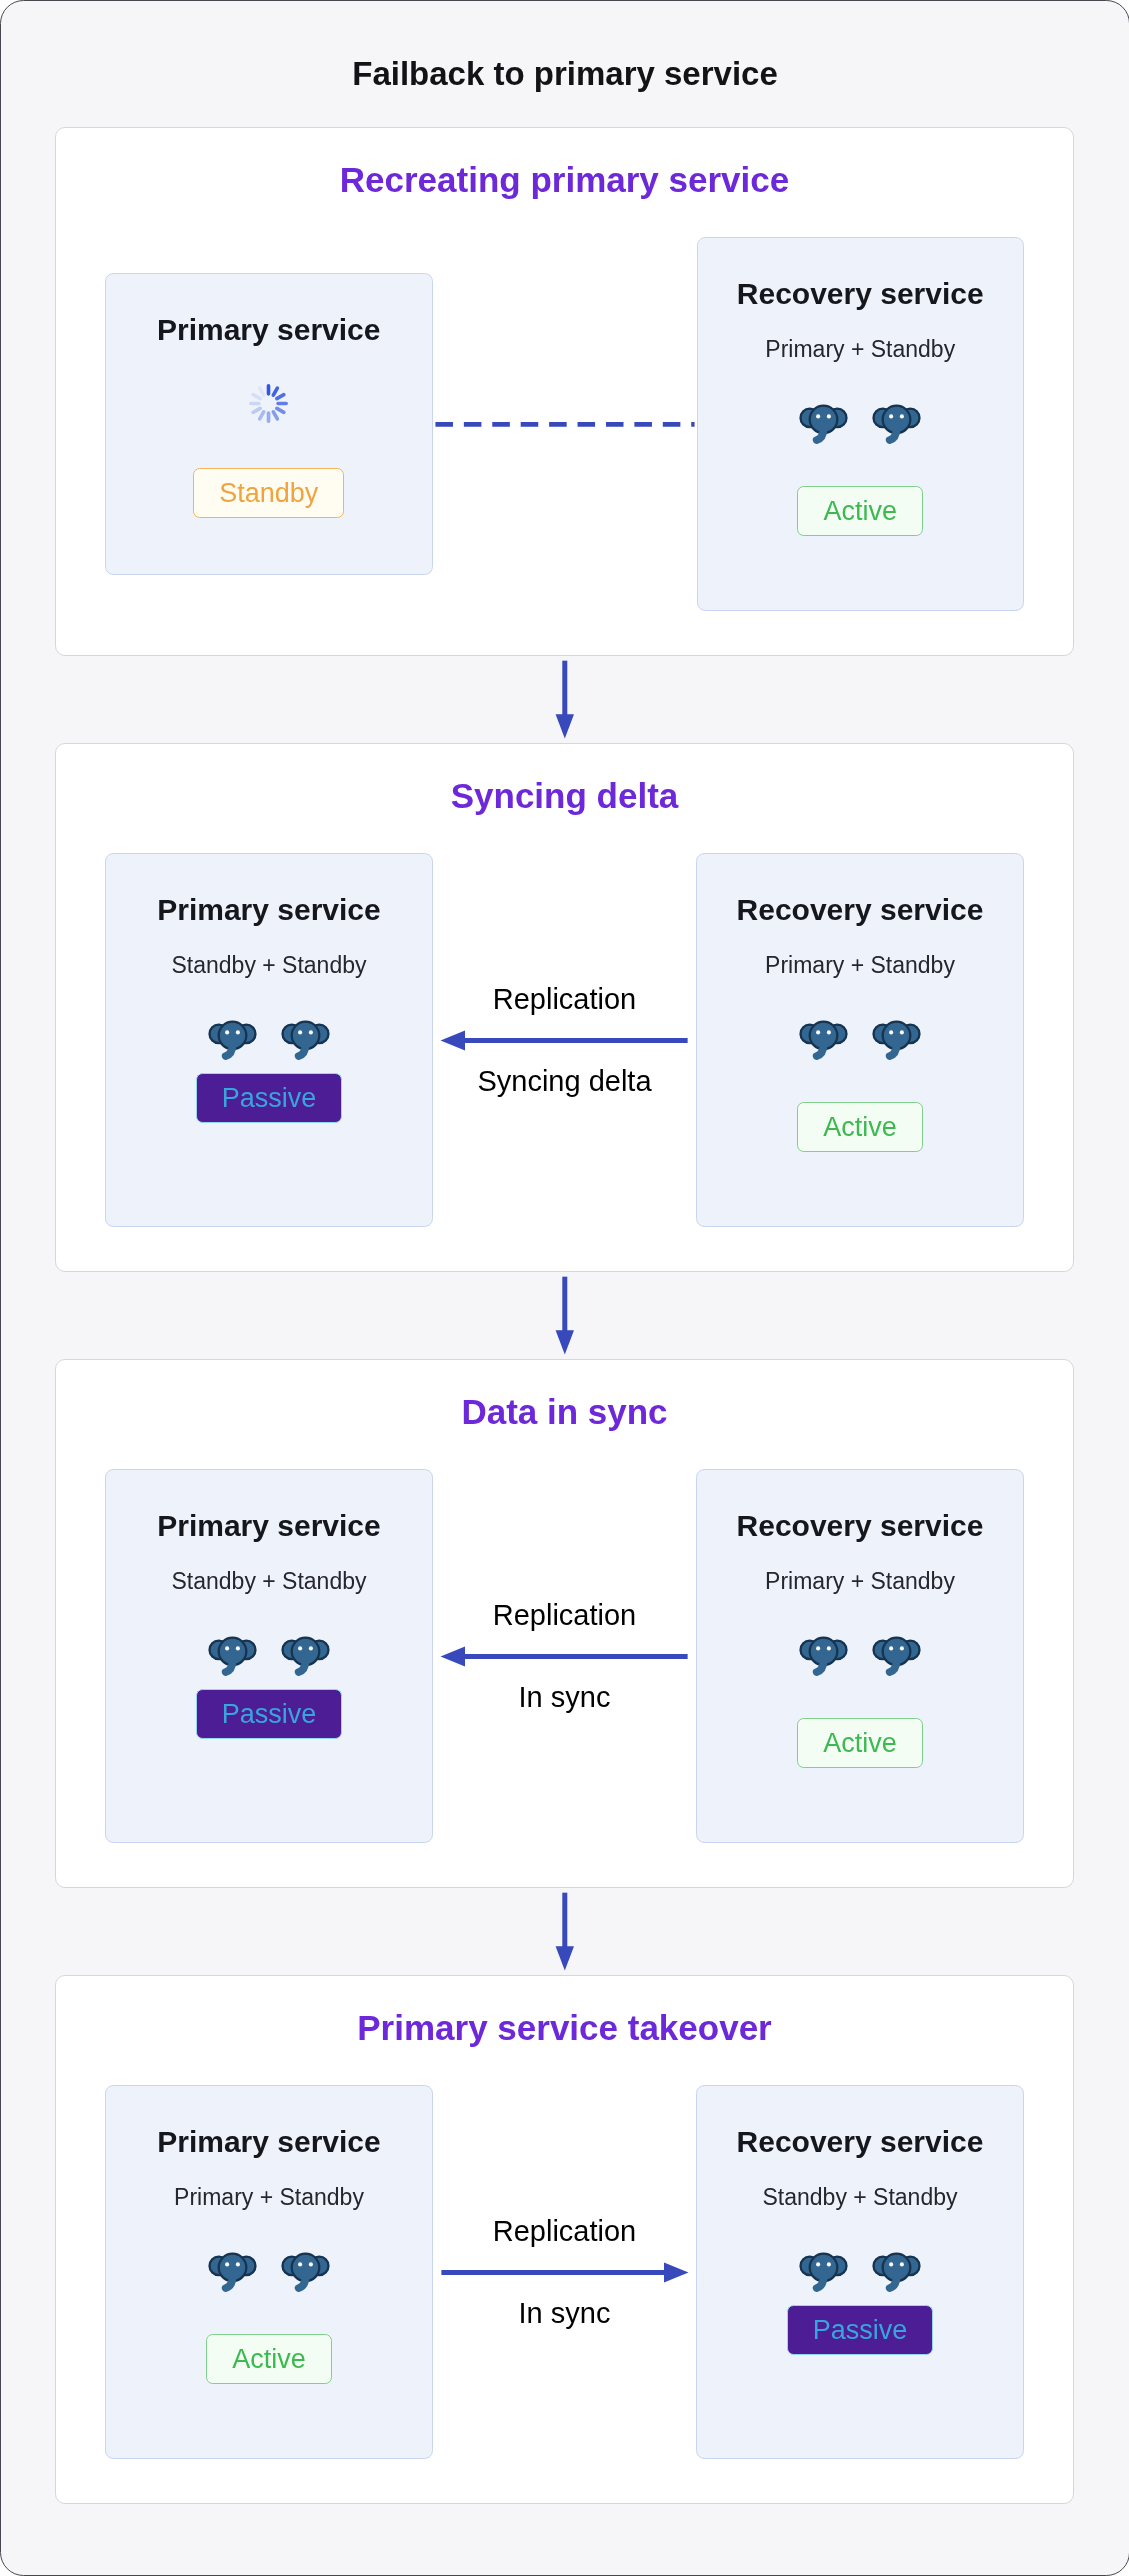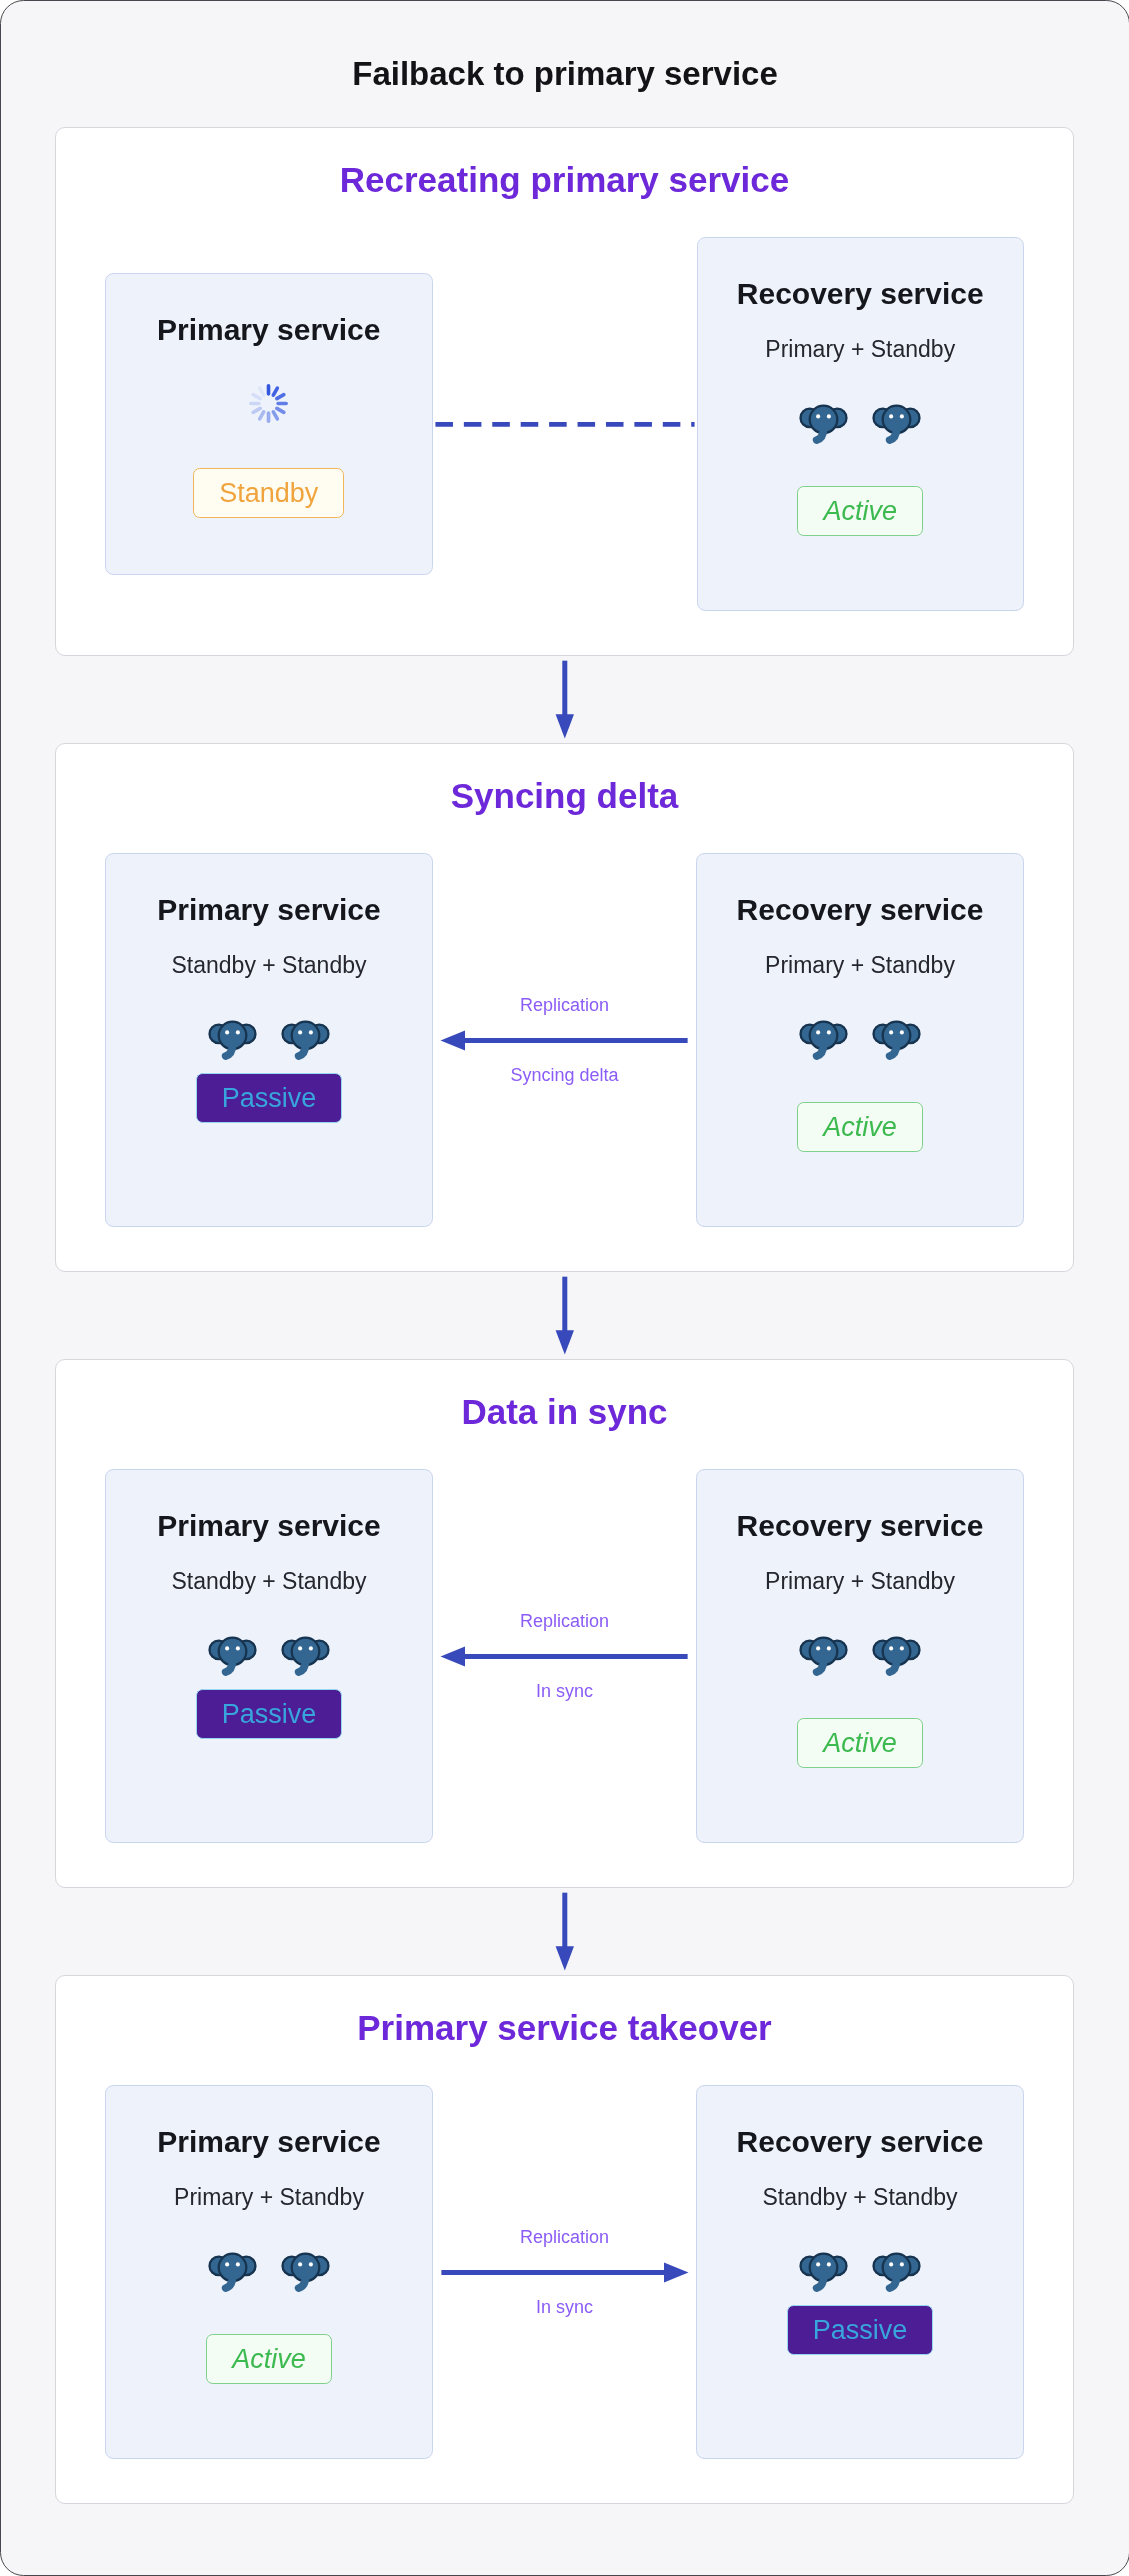--- a/index.html
+++ b/index.html
@@ -61,31 +61,31 @@
   .spinner-icon { width:45px; height:45px; }
   .badge {
     margin-top:39px;
     font-size:27px;
     line-height:1.2;
     padding:7.6px 25px;
     border-radius:6.7px;
     border:1.7px solid;
     background:#fff;
   }
-  .badge.active   { color:#3cb94f; border-color:#7ed08a; background:#f3fdf4;font-style:italic; }
+  .badge.active   { color:#3cb94f; border-color:#7ed08a; background:#f3fdf4; }
   .badge.passive  { color:#38a5dc; border-color:#97d6ef; background:#4c1d95;margin-top:10px; }
   .badge.creating { color:#f0a43e; border-color:#f2b55a; background:#fffcf1; }
   .connector {
     flex:1;
     display:flex;
     flex-direction:column;
     align-items:center;
     gap:10px;
   }
-  .connector-label { font-size:18px; color:#8b5cf6;text-align:center; }
+  .connector-label { font-size:29px; color:#000000;text-align:center; }
   .arrow-svg { display:block; }
   .flip { transform:scaleX(-1); }
   .flow-down {
     height:87px;
     display:flex;
     align-items:center;
     justify-content:center;
   }
   .dash-svg { display:block; }
 </style>

